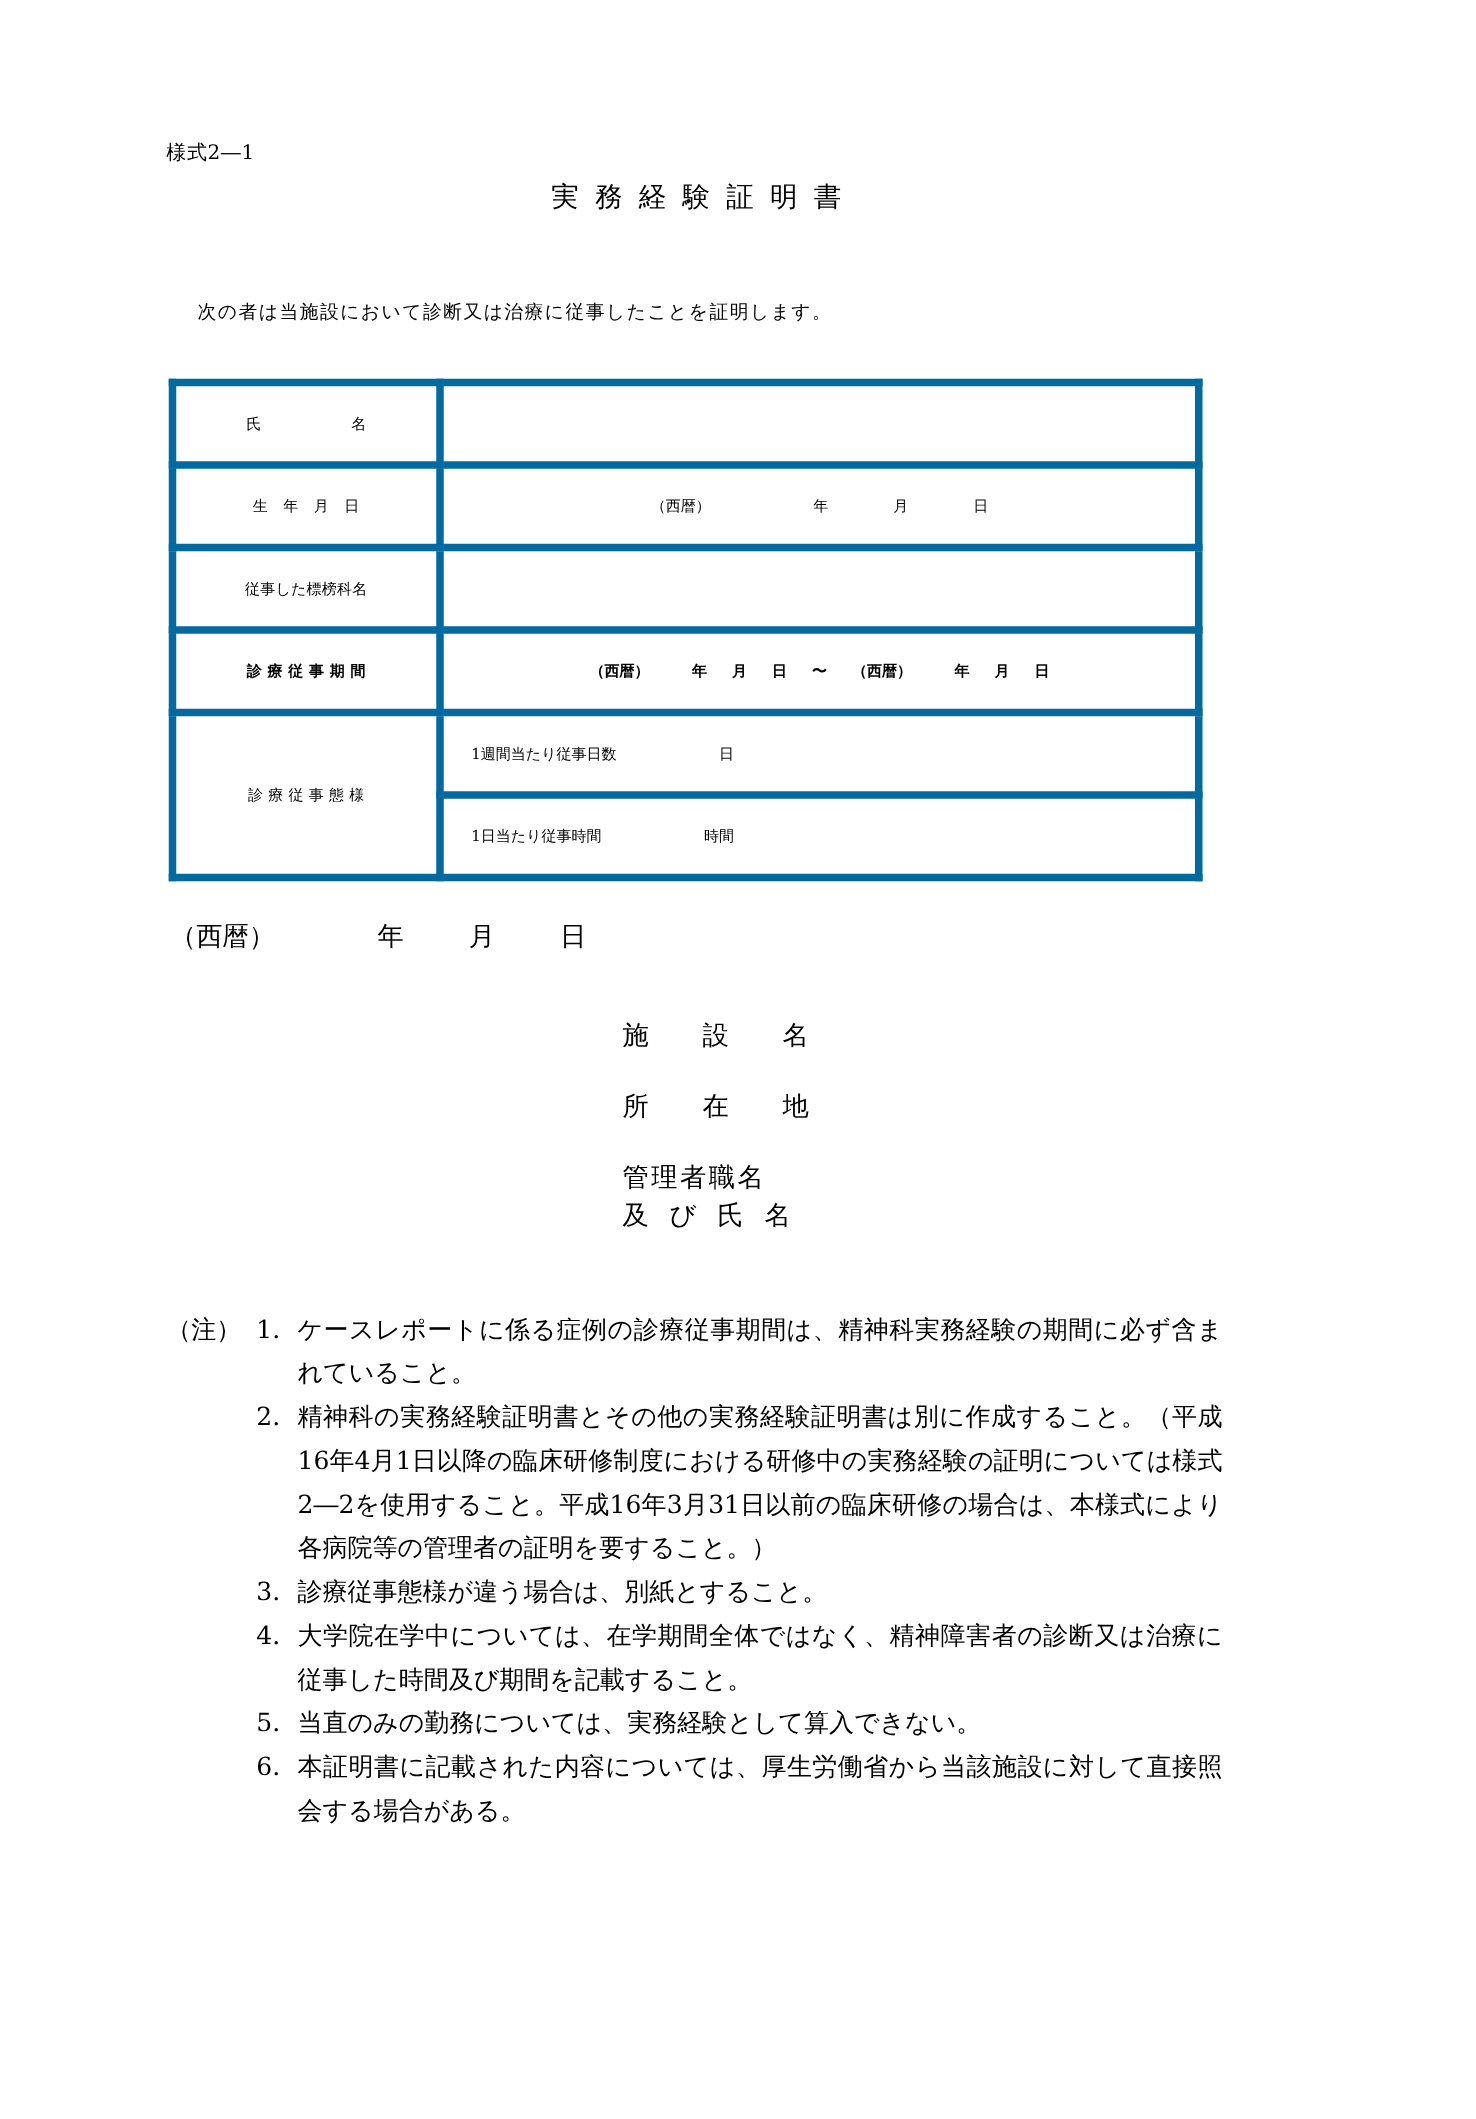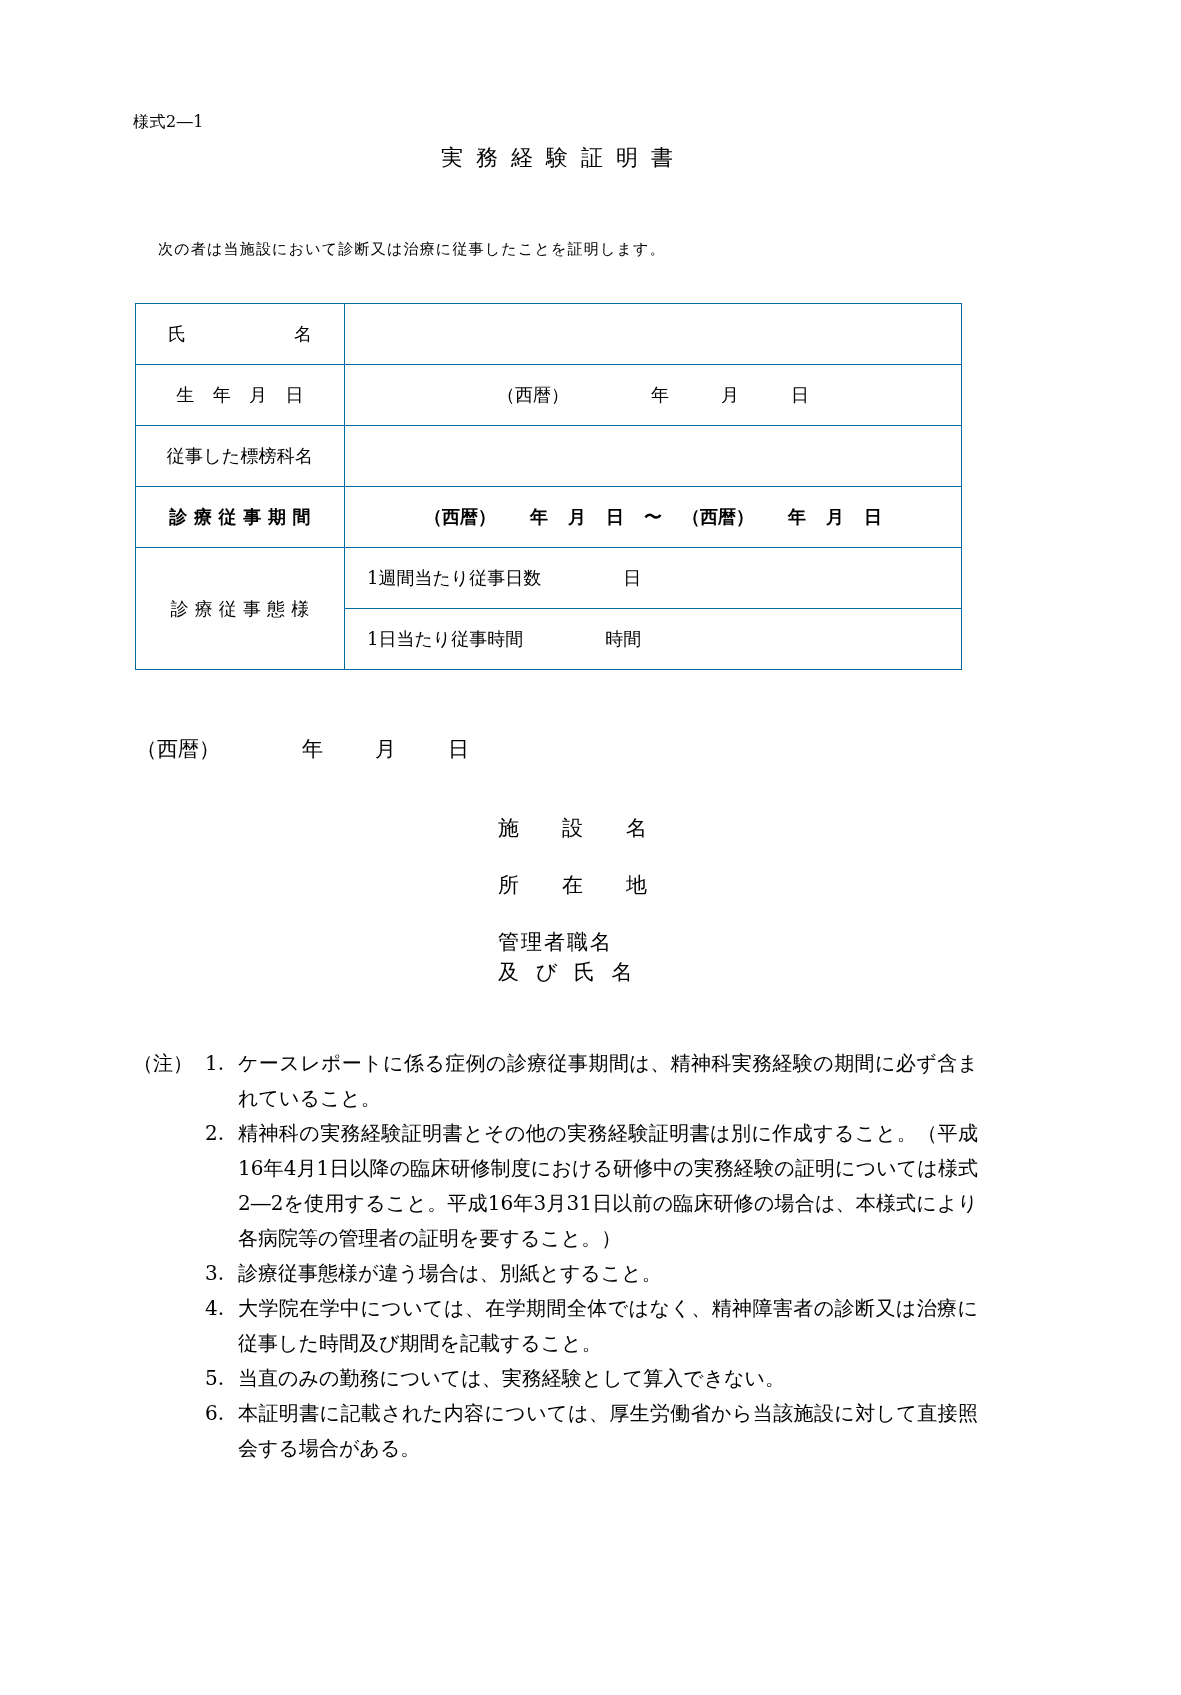--- a/index.html
+++ b/index.html
@@ -49,23 +49,23 @@
   
   .form-table {
     position: absolute;
     left: 135px;
     top: 303px;
     width: 827px;
     border-collapse: collapse;
     table-layout: fixed;
   }
   .form-table td {
-    border: 1px solid #0369a1;
+    border: 6px solid #0369a1;
     padding: 0;
-    font-size: 18px;
+    font-size: 12px;
     vertical-align: middle;
   }
   .label-cell {
     width: 208px;
     text-align: center;
     white-space: nowrap;
   }
   .label-spread {
     display: inline-block;
     letter-spacing: 0.2px;

